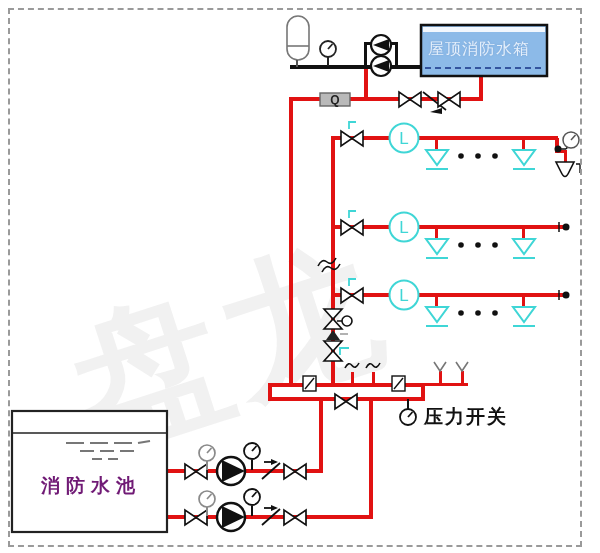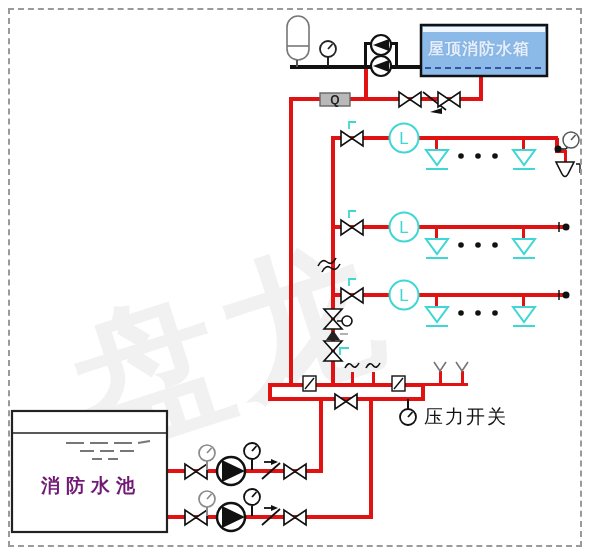--- a/index.html
+++ b/index.html
@@ -15,29 +15,29 @@
     position:absolute;left:70px;top:230px;width:420px;
     font-size:150px;font-weight:bold;color:rgba(60,60,60,0.07);
     transform:rotate(-18deg);letter-spacing:8px;white-space:nowrap;
     user-select:none;
   }
   svg{position:absolute;left:0;top:0;}
   .lbl{position:absolute;color:#111;}
   .tank-label{
     left:421px;top:25px;width:116px;height:48px;
     display:flex;align-items:center;justify-content:center;
-    font-size:16px;font-weight:bold;color:#e4effb;letter-spacing:1px;
+    font-size:16px;font-weight:normal;color:#e4effb;letter-spacing:1px;
     text-shadow:0 0 2px rgba(120,160,210,0.9);
   }
   .pool-label{
     left:16px;top:473px;width:150px;text-align:center;
     font-size:19px;font-weight:bold;letter-spacing:6px;color:#701a75;
   }
   .ps-label{
-    left:424px;top:404px;font-size:19px;font-weight:normal;color:#111;
+    left:424px;top:404px;font-size:19px;font-weight:bold;color:#111;
     letter-spacing:2px;
   }
 </style>
 </head>
 <body>
 
 <div id="stage">
 
   <div class="watermark">盘龙</div>
 

